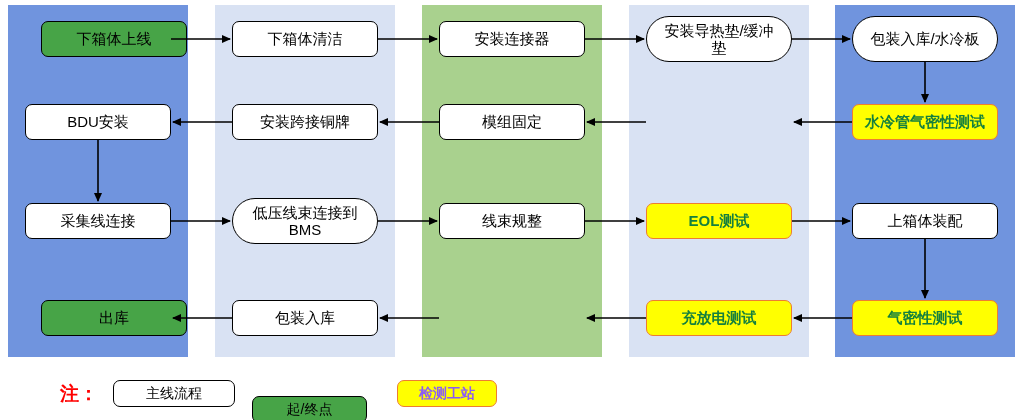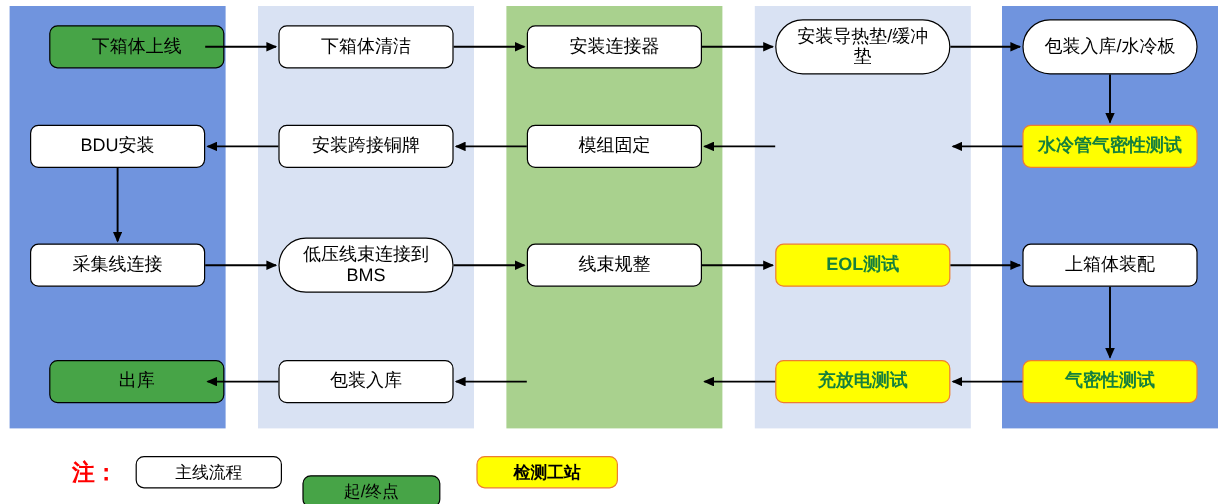--- a/index.html
+++ b/index.html
@@ -25,21 +25,21 @@
     position:absolute;left:60px;top:381px;color:#FF0000;
     font-weight:bold;font-size:19px;
   }
   .lg{
     position:absolute;top:380px;height:27px;box-sizing:border-box;
     display:flex;align-items:center;justify-content:center;text-align:center;
     font-size:14px;border-radius:7px;background:#ffffff;border:1px solid #000000;color:#000;
   }
   .lg-process{left:113px;width:122px;}
   .lg-start{left:252px;width:115px;background:#47A447;margin-top:16px;}
-  .lg-test{left:397px;width:118px;background:#FFFF00;border:1.5px solid #ED7D31;color:#000000;font-weight:bold;}
+  .lg-test{left:397px;width:100px;background:#FFFF00;border:1.5px solid #ED7D31;color:#8b5cf6;font-weight:bold;}
 </style>
 </head>
 <body>
 
 <div class="canvas">
 
   <div class="band band-blue" style="left:8px">
     <div class="node node-start" style="top:16px">下箱体上线</div>
     <div class="node" style="top:99px">BDU安装</div>
     <div class="node node-start" style="top:295px">出库</div>

